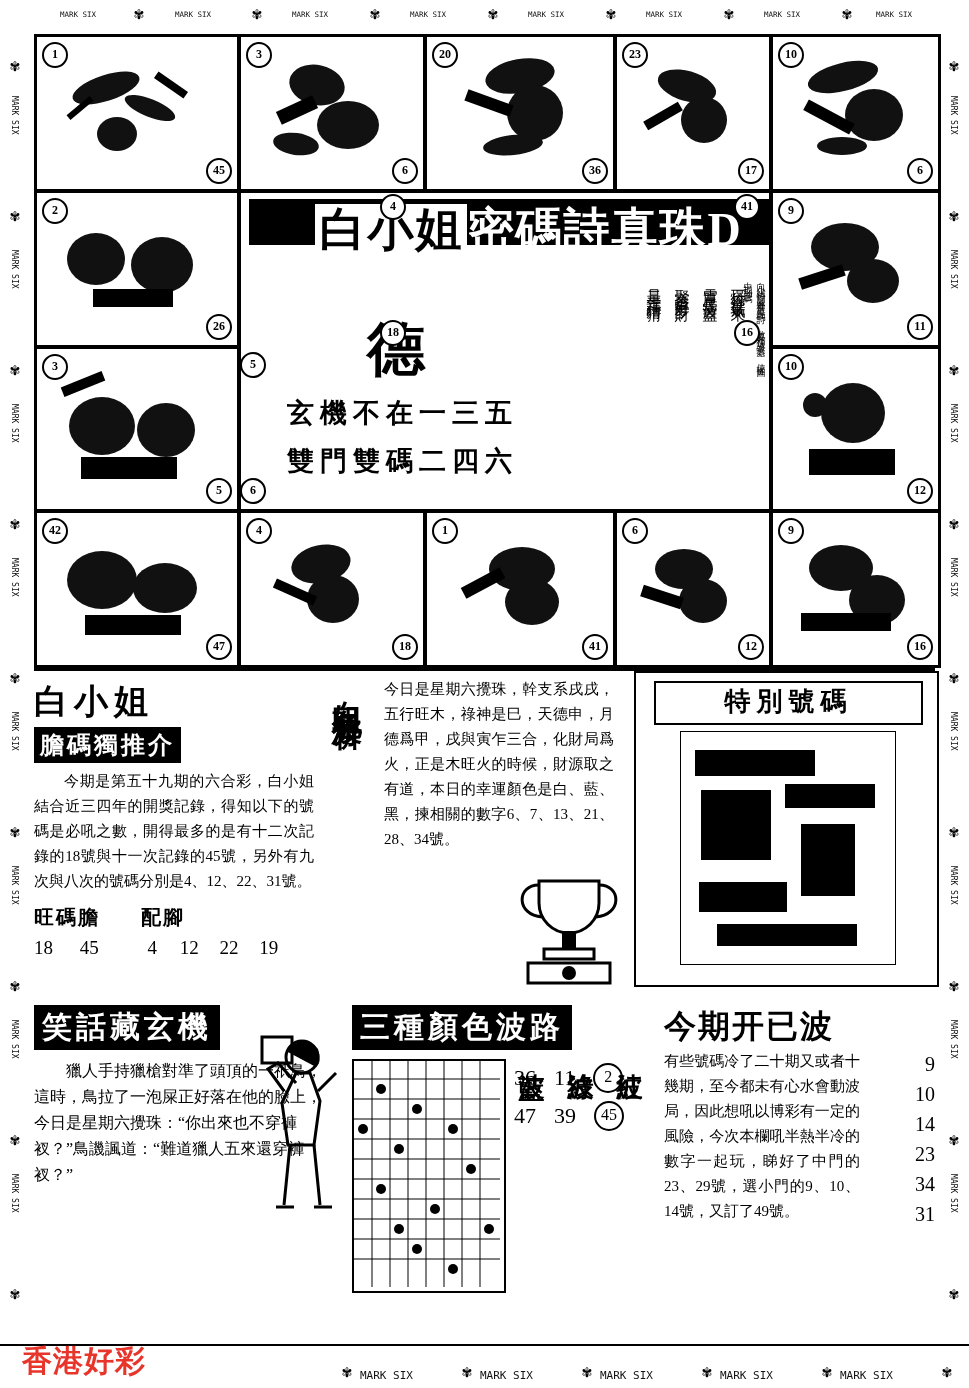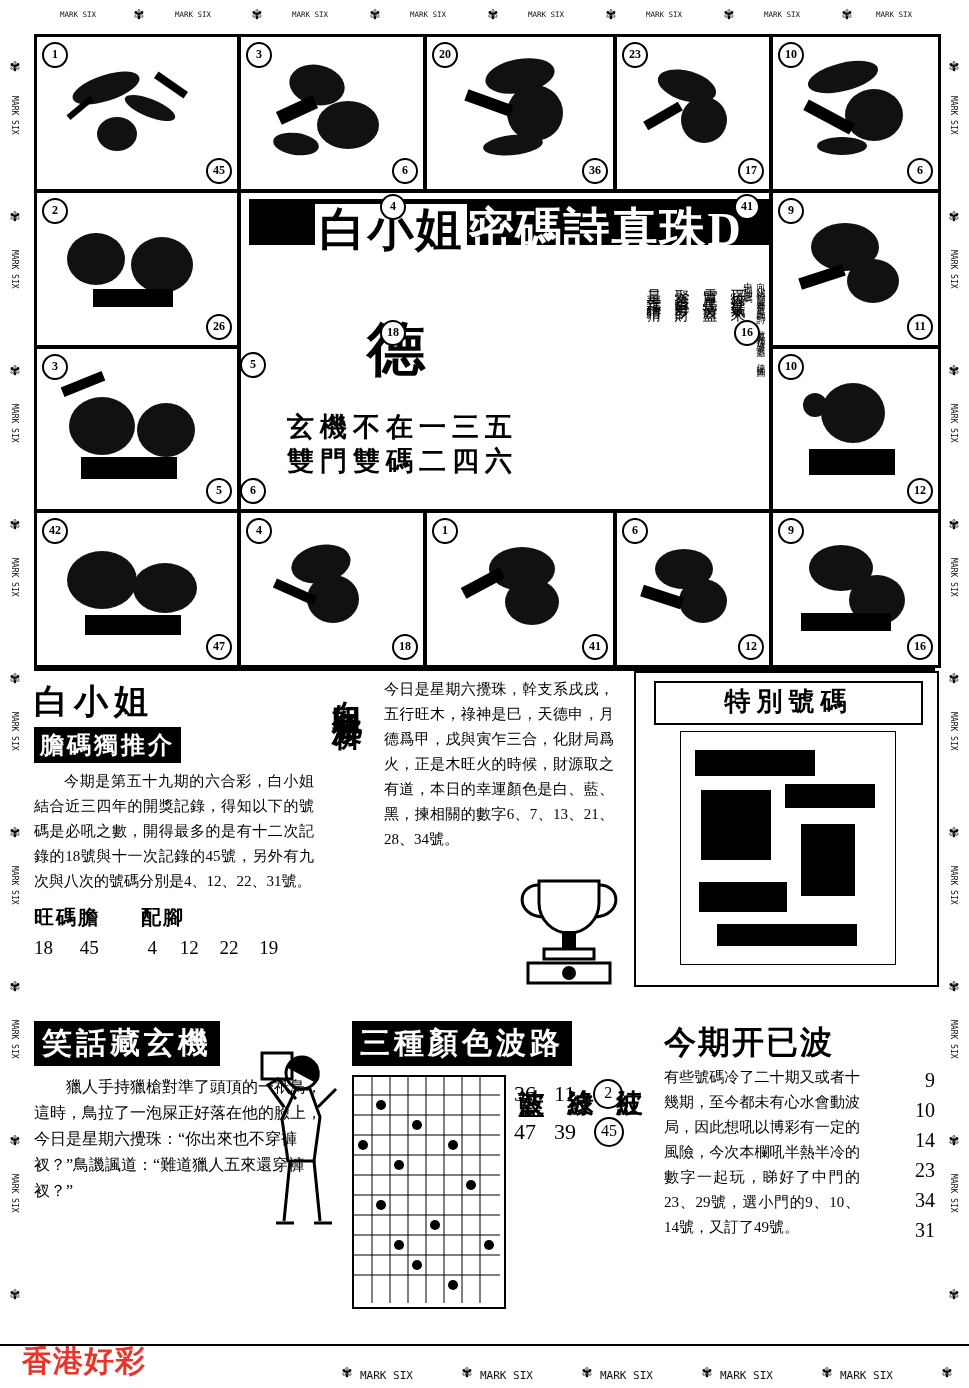--- a/index.html
+++ b/index.html
@@ -47,21 +47,21 @@
   .mid{position:relative;margin-top:4px;width:901px;height:330px;border-top:3px solid #000;}
   .box{position:absolute;border:2px solid #000;background:#fff;overflow:hidden;}
 
   .col-text{font-family:"Liberation Serif",serif;font-size:15px;line-height:25px;color:#000;text-align:justify;}
   .vtitle{writing-mode:vertical-rl;text-orientation:upright;font-family:"Liberation Serif",serif;
           font-weight:bold;font-size:30px;letter-spacing:4px;color:#000;}
   .numrow{font-family:"Liberation Serif",serif;font-size:19px;color:#000;}
   .trophy{position:absolute;}
 
   
-  .bot{position:relative;margin-top:20px;width:901px;height:340px;}
+  .bot{position:relative;margin-top:4px;width:901px;height:340px;}
   .joke{font-family:"Liberation Serif",serif;font-size:16px;line-height:26px;color:#000;}
   .bigtitle{font-family:"Liberation Serif",serif;font-weight:bold;font-size:30px;color:#000;letter-spacing:2px;}
   .wavecol{writing-mode:vertical-rl;text-orientation:upright;font-family:"Liberation Serif",serif;font-weight:bold;font-size:26px;color:#000;}
   .ball{display:inline-block;width:26px;height:26px;border:2px solid #000;border-radius:50%;text-align:center;line-height:24px;font-size:16px;font-family:"Liberation Serif",serif;}
 
   .footer{position:absolute;left:0;bottom:0;width:969px;height:46px;}
   .footer-red{position:absolute;left:22px;bottom:6px;font-family:"Liberation Serif",serif;font-weight:bold;font-size:30px;color:#e8352b;letter-spacing:1px;}
   .footer-site{position:absolute;left:300px;bottom:2px;font-family:"Liberation Sans",sans-serif;font-weight:bold;font-size:40px;color:#e8352b;letter-spacing:1px;}
   .marksix{position:absolute;bottom:6px;font-family:"DejaVu Sans Mono",monospace;font-size:11px;color:#111;}
 </style>
@@ -216,21 +216,21 @@
         </div>
 
         <div class="poem" style="right:20px;top:84px;">爆竹一響瑞氣來</div>
         <div class="poem" style="right:48px;top:84px;">雪厚三尺當波蓋</div>
         <div class="poem" style="right:76px;top:84px;">聚寶盆中好多財</div>
         <div class="poem" style="right:104px;top:84px;">是二是三請猜猜</div>
         <div class="poem small" style="right:2px;top:82px;height:90px;">向小姐特別版各種重點碼詩，敬要精選詩意處，使從圖中找到密碼。</div>
 
         <div class="de" style="left:126px;top:118px;">德</div>
 
-        <div class="couplet" style="left:46px;top:216px;">玄機不在一三五</div>
+        <div class="couplet" style="left:46px;top:202px;">玄機不在一三五</div>
         <div class="couplet" style="left:46px;top:250px;">雙門雙碼二四六</div>
       </div>
 
       <div class="cell" style="left:736px;top:156px;width:165px;height:152px;">
         <div class="art">
           <div class="blot" style="left:34px;top:26px;width:68px;height:48px;"></div>
           <div class="blot" style="left:70px;top:62px;width:52px;height:44px;"></div>
           <div class="blot2" style="left:22px;top:74px;width:46px;height:12px;transform:rotate(-18deg);"></div>
         </div>
         <div class="num tl">9</div>

